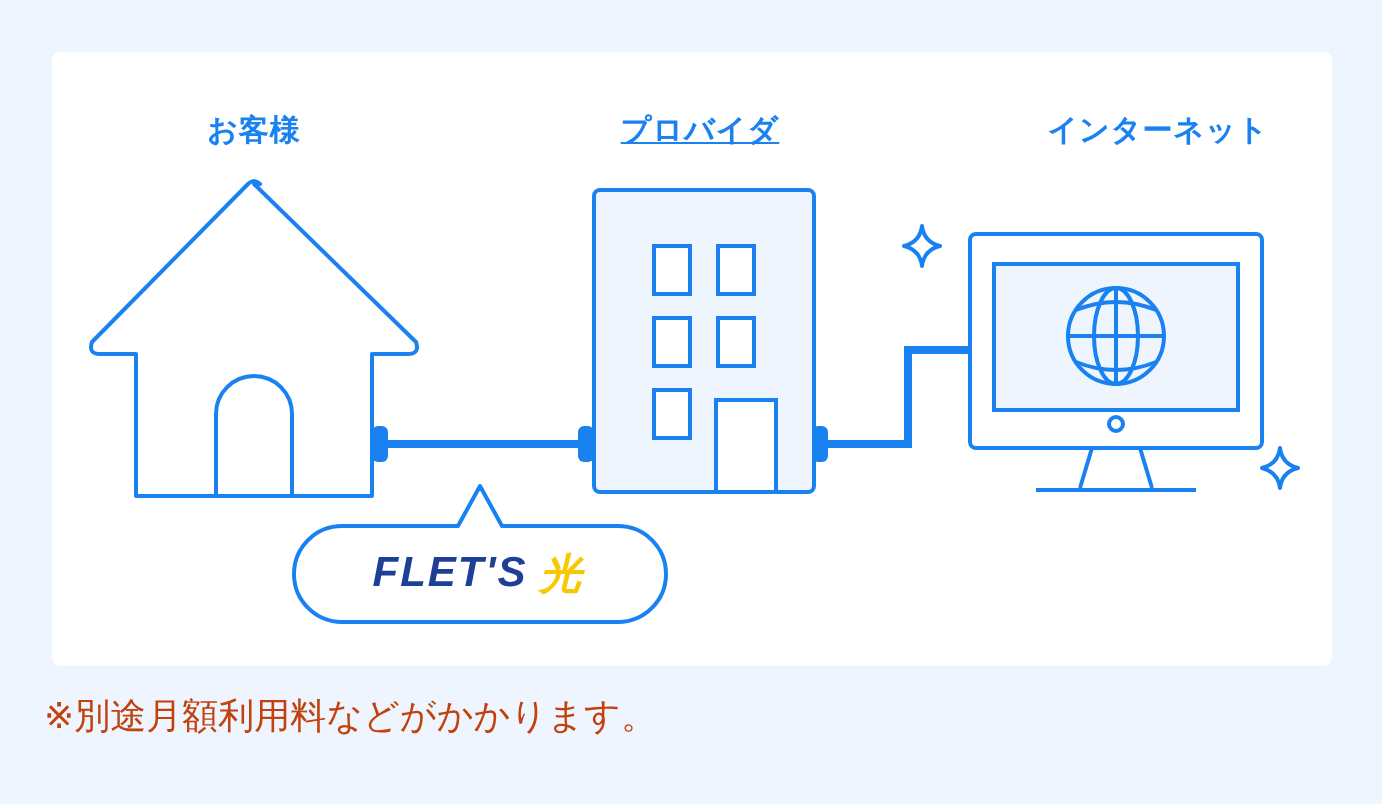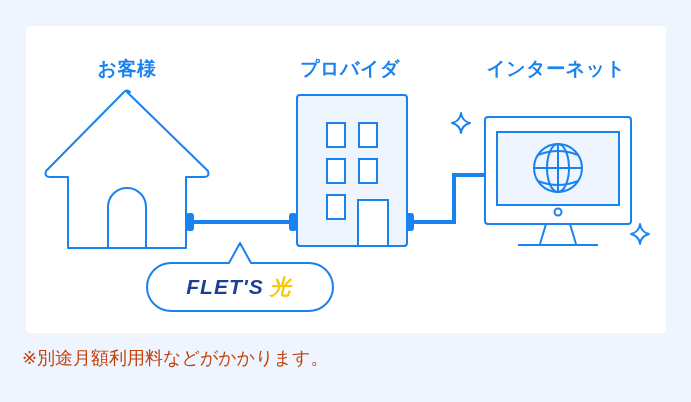--- a/index.html
+++ b/index.html
@@ -13,21 +13,21 @@
     .card {
       position: absolute;
       left: 26px; top: 26px;
       width: 640px; height: 307px;
       background: #ffffff;
       border-radius: 4px;
     }
     .label {
       position: absolute;
       top: 56px;
-      font-size: 19px;
+      font-size: 15px;
       font-weight: bold;
       color: #1a82f0;
       white-space: nowrap;
       transform: translateX(-50%);
       letter-spacing: 0.5px;
     }
     #diagram {
       position: absolute; left: 0; top: 0;
       width: 691px; height: 402px;
     }
@@ -97,21 +97,21 @@
     </g>
   </g>
 
   <path d="M461 113 Q462 121 470 123 Q462 125 461 133 Q460 125 452 123 Q460 121 461 113 Z" fill="#ffffff" stroke="#1a82f0" stroke-width="2" stroke-linejoin="round"></path>
   <path d="M640 224 Q641 232 649 234 Q641 236 640 244 Q639 236 631 234 Q639 232 640 224 Z" fill="#ffffff" stroke="#1a82f0" stroke-width="2" stroke-linejoin="round"></path>
 
   <path d="M171 263 L229 263 L240 243 L251 263 L309 263 A24 24 0 0 1 309 311 L171 311 A24 24 0 0 1 171 263 Z" fill="#ffffff" stroke="#1a82f0" stroke-width="2" stroke-linejoin="round"></path>
 </svg>
 
 <div class="label" style="left:127px;">お客様</div>
-<div class="label" style="left:350px;">プロバイダ</div>
-<div class="label" style="left:556px;">インターネット</div>
+<div class="label" style="left:350px;text-decoration:underline;">プロバイダ</div>
+<div class="label" style="left:579px;">インターネット</div>
 
 <div class="flets">
   <span class="brand">FLET'S</span>
   <span class="hikari">光</span>
 </div>
 
 <div class="note">※別途月額利用料などがかかります。</div>
 
 </body></html>

